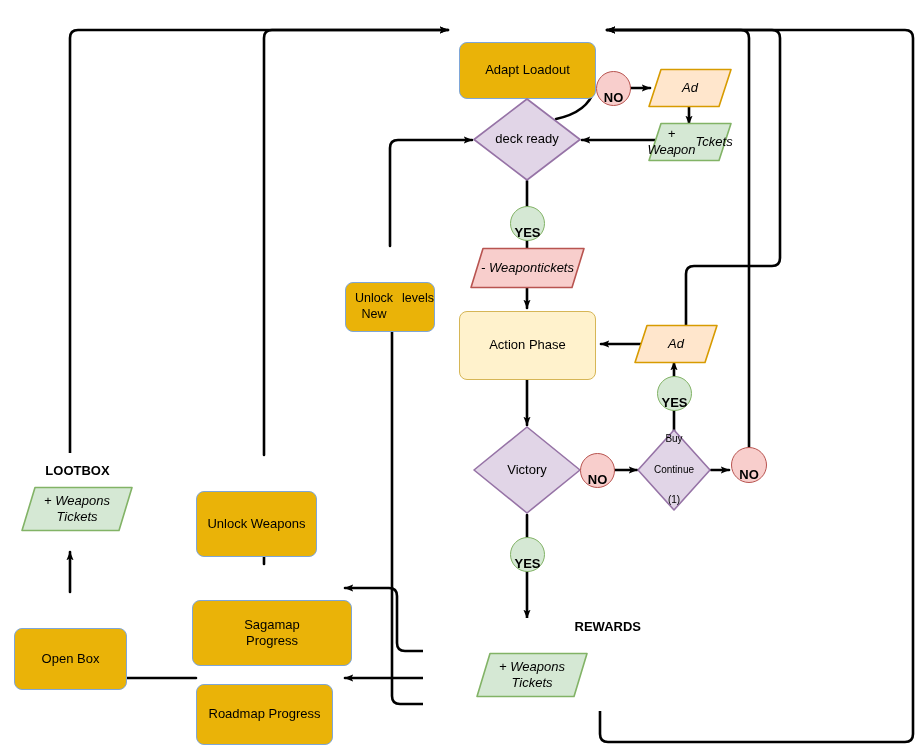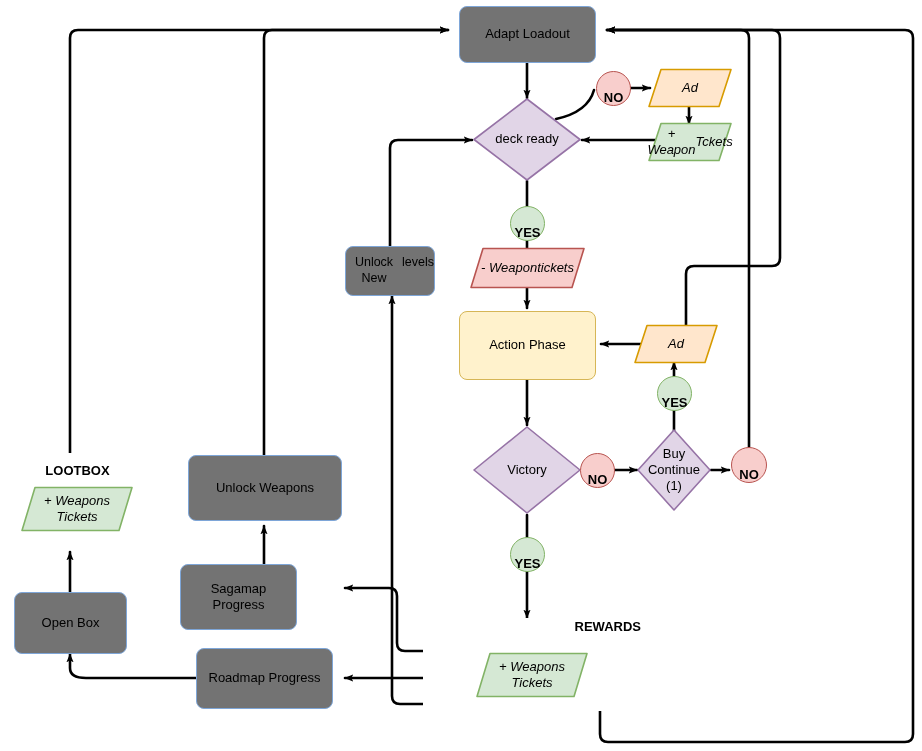--- a/index.html
+++ b/index.html
@@ -33,21 +33,21 @@
     text-align: center;
     font-size: 13px;
     color: #000000;
     line-height: 1.25;
     z-index: 3;
   }
   .rect {
     border-radius: 8px;
     border: 1.4px solid;
   }
-  .blue   { background: #737373; border-color: #7ea6d8; }
+  .blue   { background: #eab308; border-color: #7ea6d8; margin-top: 36px; }
   .yellow { background: #fff2cc; border-color: #d6b656; }
   .plain  { background: #ffffff; border-color: #000000; border-width: 1.6px; }
 
   .diamond-wrap { position: absolute; z-index: 3; }
   .diamond-wrap svg { position: absolute; left:0; top:0; }
   .diamond-label {
     position: absolute;
     left: 0; top: 0;
     width: 100%; height: 100%;
     display: flex; align-items: center; justify-content: center;
@@ -235,21 +235,21 @@
   </div>
 
   <div class="circ no" style="left:580px; top:453px; width:35px; height:35px;">
     <span>NO</span>
   </div>
 
   <div class="diamond-wrap" style="left:636px; top:428px; width:76px; height:84px;">
     <svg width="76" height="84" viewBox="0 0 76 84" xmlns="http://www.w3.org/2000/svg">
       <path d="M38,2 L74,42 L38,82 L2,42 Z" fill="#e1d5e7" stroke="#9673a6" stroke-width="1.6" stroke-linejoin="round"></path>
     </svg>
-    <div class="diamond-label" style="flex-direction:column; font-size:13px;">
+    <div class="diamond-label" style="flex-direction:column; font-size:10px;gap:18px;">
       <span>Buy</span>
       <span>Continue</span>
       <span>(1)</span>
     </div>
   </div>
 
   <div class="circ no" style="left:731px; top:447px; width:36px; height:36px;">
     <span>NO</span>
   </div>
 
@@ -257,25 +257,25 @@
     <span>YES</span>
   </div>
 
   <div class="node rect blue" style="left:345px; top:246px; width:90px; height:50px; font-size:12.5px;">
     <div style="display:flex; flex-direction:row;">
       <span>Unlock New</span>
       <span>levels</span>
     </div>
   </div>
 
-  <div class="node rect blue" style="left:188px; top:455px; width:154px; height:66px;">
+  <div class="node rect blue" style="left:196px; top:455px; width:121px; height:66px;">
     <span>Unlock Weapons</span>
   </div>
 
-  <div class="node rect blue" style="left:180px; top:564px; width:117px; height:66px;">
+  <div class="node rect blue" style="left:192px; top:564px; width:160px; height:66px;">
     <div style="display:flex; flex-direction:column;">
       <span>Sagamap</span>
       <span>Progress</span>
     </div>
   </div>
 
   <div class="node rect blue" style="left:196px; top:648px; width:137px; height:61px;">
     <span>Roadmap Progress</span>
   </div>
 

